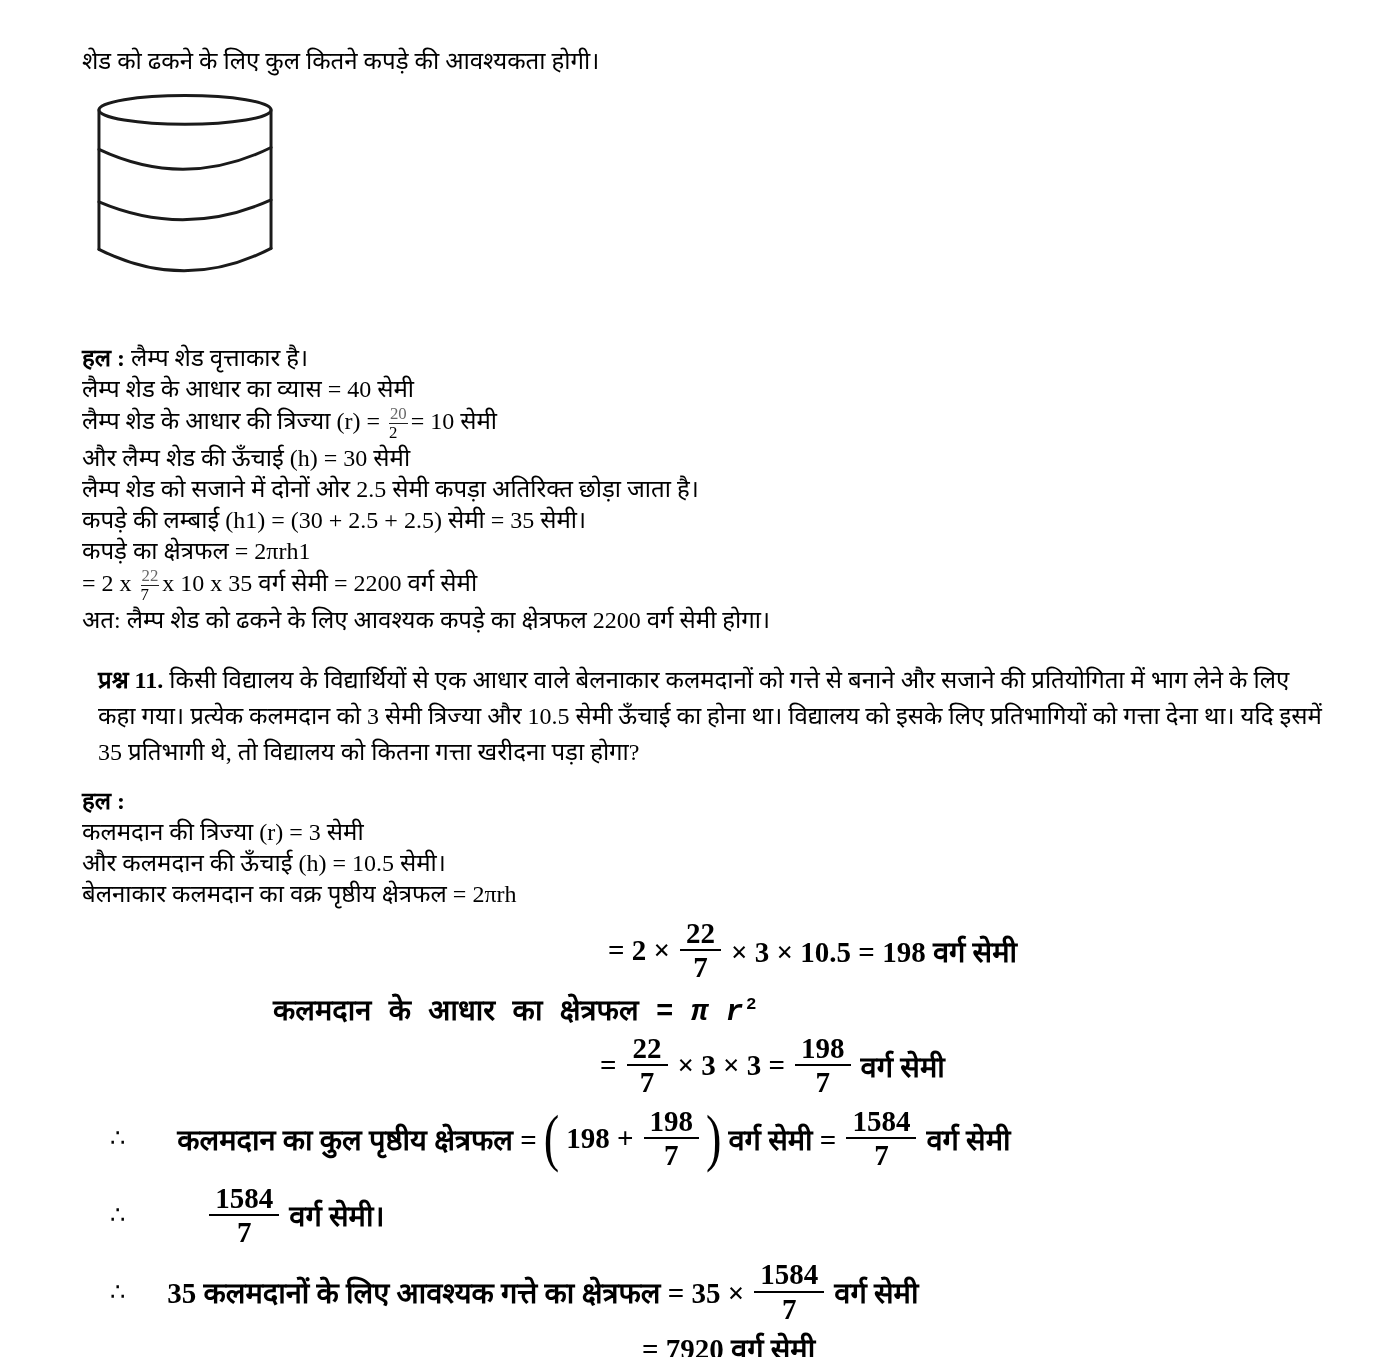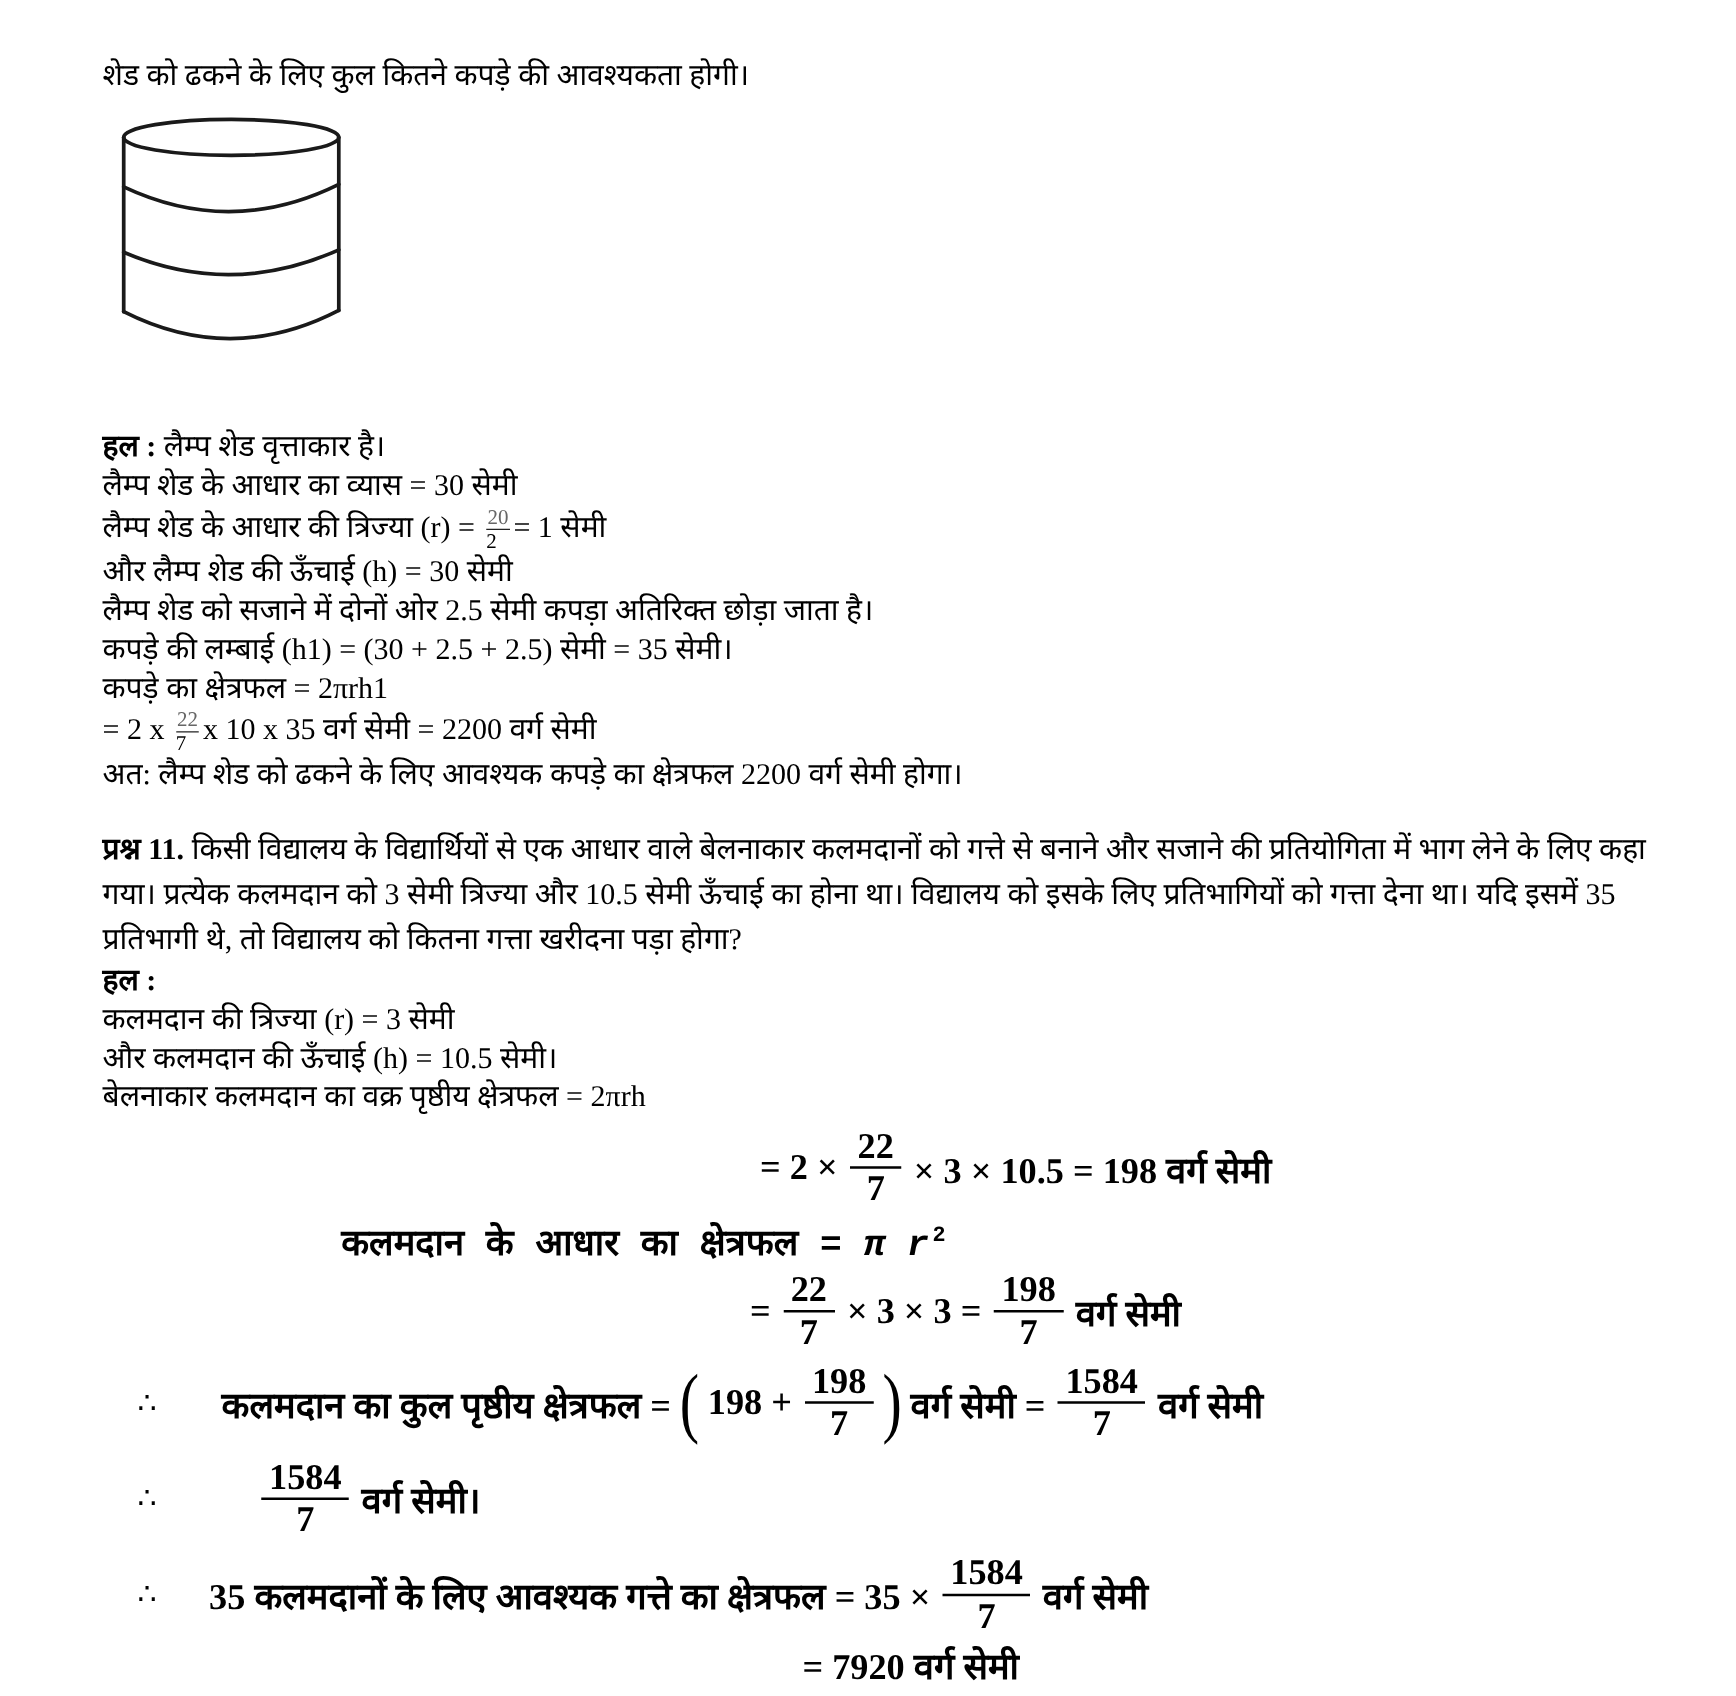--- a/index.html
+++ b/index.html
@@ -12,21 +12,21 @@
   .page { padding:46px 60px 0 82px; }
 
   .t-line { font-size:24px; line-height:31px; white-space:nowrap; }
   .lbl { font-weight:700; }
 
   .figure-wrap { margin:16px 0 0 14px; height:200px; }
   .figure-wrap svg { display:block; }
 
   .sol1 { margin-top:50px; }
   .q11 { margin-top:26px; width:1262px; font-size:24px; line-height:36px; }
-  .q11 p { margin:0; }
+  .q11 p { margin:16px; }
 
   
   .frac-sm {
     display:inline-block; text-align:left; vertical-align:middle;
     font-size:0.70em; line-height:1.1; margin:0 3px;
   }
   .frac-sm .num { display:block; border-bottom:1.5px solid #222; color:#666; padding:0 1px; }
   .frac-sm .den { display:block; }
 
   
@@ -63,24 +63,24 @@
       </g>
     </svg>
   </div>
 
   <div class="sol1">
     <div class="t-line">
       <span class="lbl">हल :</span>
       <span>लैम्प शेड वृत्ताकार है।</span>
     </div>
     <div class="t-line">
-      <span>लैम्प शेड के आधार का व्यास = 30 सेमी</span>
+      <span>लैम्प शेड के आधार का व्यास = 40 सेमी</span>
     </div>
     <div class="t-line">
-      <span>लैम्प शेड के आधार की त्रिज्या (r) = </span><span class="frac-sm"><span class="num">20</span><span class="den">2</span></span><span>= 1 सेमी</span>
+      <span>लैम्प शेड के आधार की त्रिज्या (r) = </span><span class="frac-sm"><span class="num">20</span><span class="den">2</span></span><span>= 10 सेमी</span>
     </div>
     <div class="t-line">
       <span>और लैम्प शेड की ऊँचाई (h) = 30 सेमी</span>
     </div>
     <div class="t-line">
       <span>लैम्प शेड को सजाने में दोनों ओर 2.5 सेमी कपड़ा अतिरिक्त छोड़ा जाता है।</span>
     </div>
     <div class="t-line">
       <span>कपड़े की लम्बाई (h1) = (30 + 2.5 + 2.5) सेमी = 35 सेमी।</span>
     </div>

